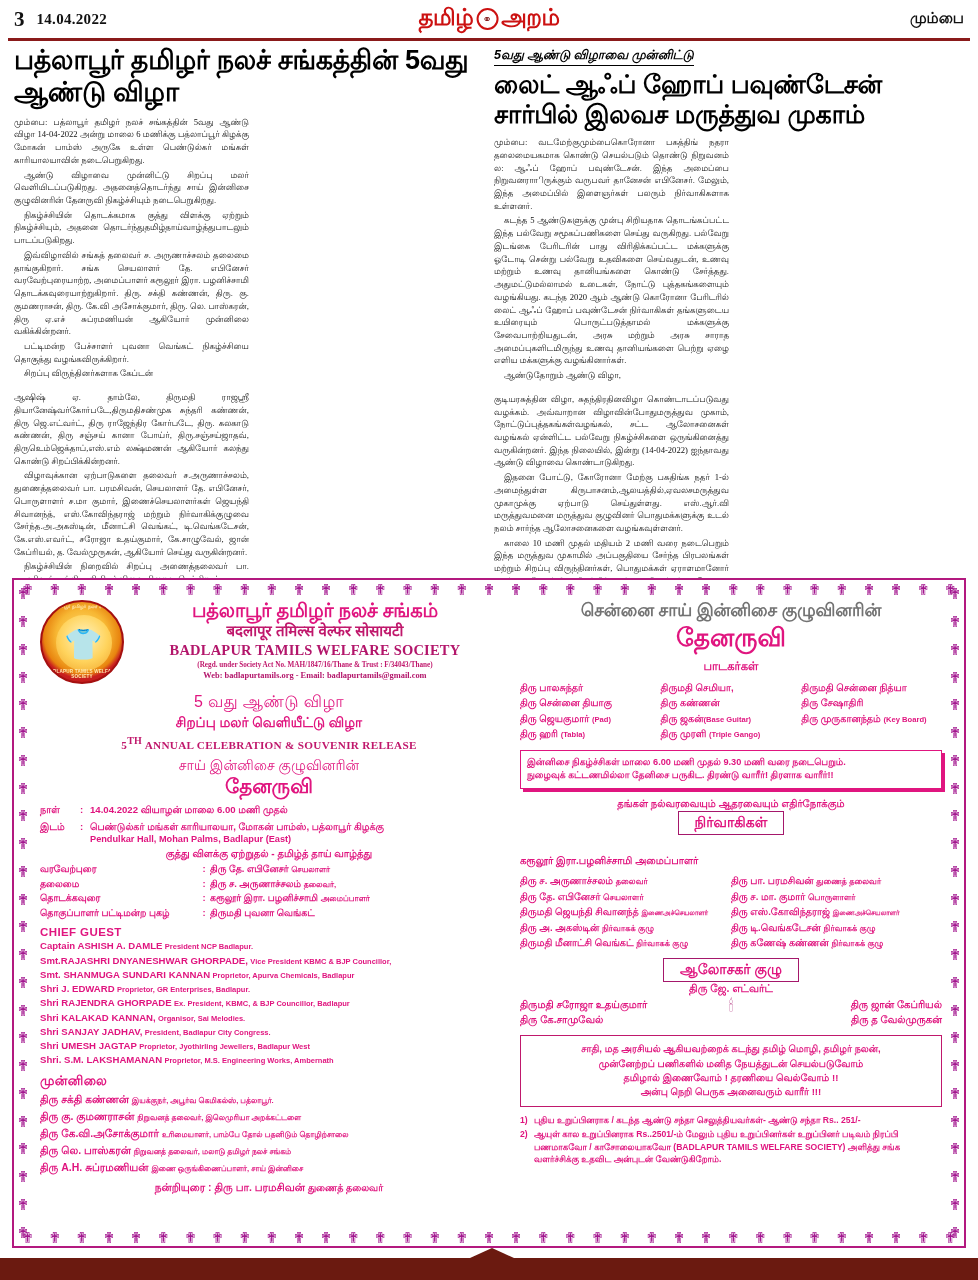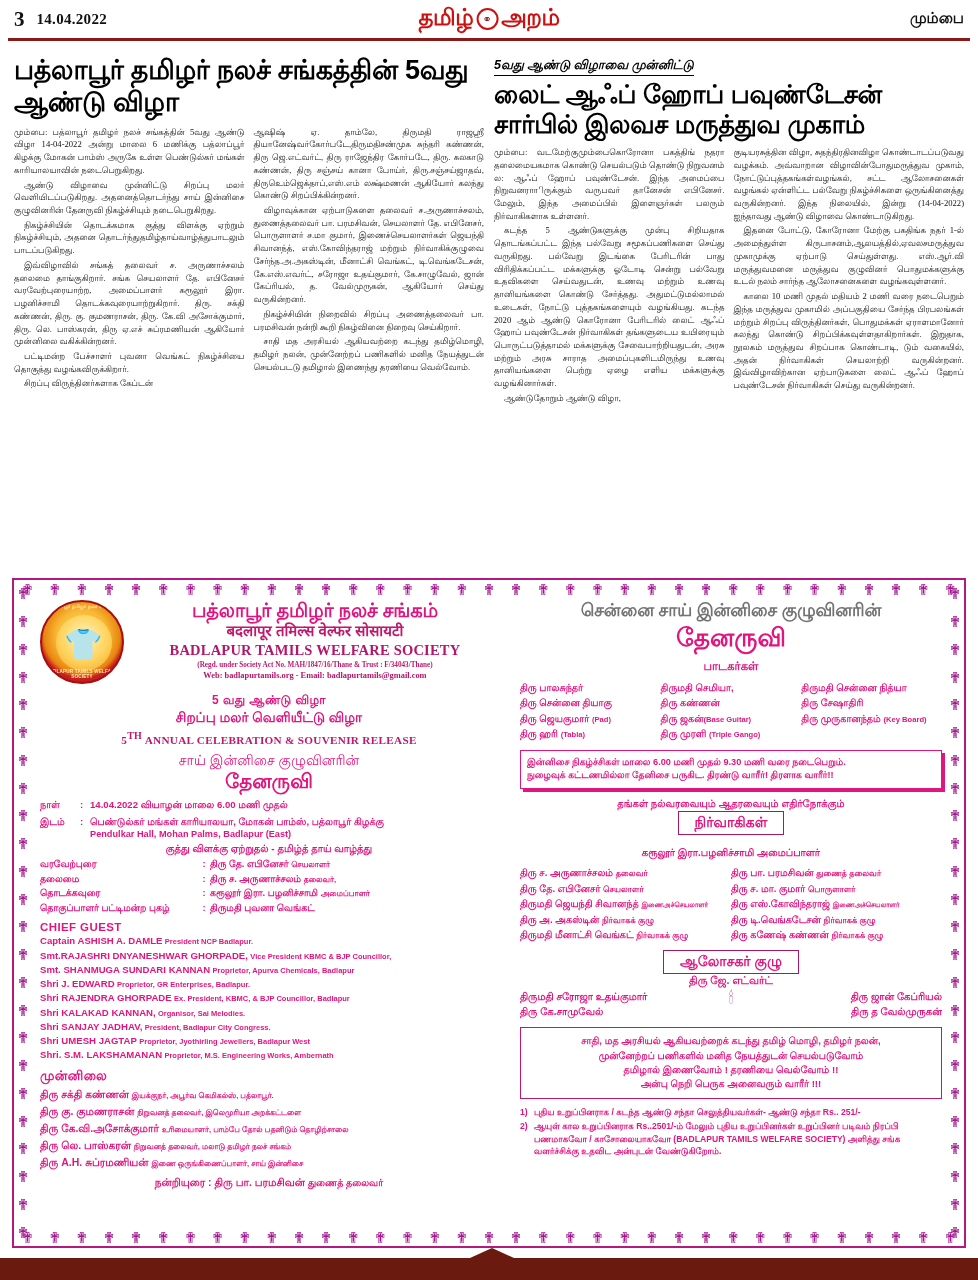--- a/index.html
+++ b/index.html
@@ -40,36 +40,36 @@
     display: inline-flex; align-items: center; justify-content: center;
     font-size: 11px; color: #7a1010;
   }
   .mh-city {
     margin-left: auto; font-size: 15px; color: #111; font-weight: bold;
   }
   .mh-rule { height: 3px; background: #8a1a1a; margin: 0 8px 0 8px; }
 
   
   .news {
-    display: flex; padding: 14px 14px 0 14px; gap: 10px;
+    display: flex; padding: 4px 14px 0 14px; gap: 10px;
     height: 560px;
   }
   .news-half { width: 50%; }
   .news-half.right { position: relative; }
   .kicker {
     font-size: 12.5px; color: #000; font-style: italic;
     border-bottom: 1.5px solid #000; display: inline-block;
     padding-bottom: 1px; margin-bottom: 3px; font-weight: 600;
   }
   .headline {
     font-size: 27px; line-height: 1.18; font-weight: bold;
     color: #000; letter-spacing: -0.3px; margin-bottom: 7px;
   }
   .headline.r { font-size: 25.5px; }
-  .cols { display: flex; gap: 9px; }
+  .cols { display: flex; gap: 9px; flex-direction: column; }
   .col {
     font-size: 8.6px; line-height: 1.48; color: #111;
     text-align: justify; font-family: "Liberation Serif", serif;
   }
   .cols.two .col { width: 50%; }
   .col p { margin-bottom: 2px; text-indent: 10px; }
   .col p.noind { text-indent: 0; }
 
   
   .ad-wrap {
@@ -140,21 +140,21 @@
   .soc-reg {
     font-size: 7.2px; font-weight: bold; color: #c0186c;
     font-family: "Liberation Serif", serif; margin-top: 2px;
   }
   .soc-web {
     font-size: 8.4px; font-weight: bold; color: #b3166b;
     font-family: "Liberation Serif", serif; margin-top: 2px;
   }
 
   .ann-ta {
-    text-align: center; font-size: 12px; font-weight: bold;
+    text-align: center; font-size: 16px; font-weight: normal;
     color: #e0157f; margin-top: 9px; letter-spacing: .4px;
   }
   .ann-sub {
     text-align: center; font-size: 13.5px; font-weight: bold;
     color: #e0157f; margin-top: 2px;
   }
   .ann-en {
     text-align: center; font-size: 11.2px; font-weight: bold;
     color: #c0186c; font-family: "Liberation Serif", serif;
     margin-top: 3px; letter-spacing: .3px;
@@ -233,22 +233,22 @@
   .welcome {
     text-align: center; font-size: 10px; color: #e0157f;
     font-weight: bold; margin-top: 9px;
   }
   .boxed-head {
     border: 1.5px solid #a5176b; display: inline-block;
     padding: 2px 16px; font-size: 14px; font-weight: bold; color: #e0157f;
   }
   .center { text-align: center; }
   .org-lead {
-    text-align: center; font-size: 10px; color: #e0157f;
-    font-weight: bold; margin-top: 12px;
+    text-align: left; font-size: 10px; color: #e0157f;
+    font-weight: bold; margin-top: 20px;
   }
   .off-grid { display: flex; margin-top: 5px; }
   .off-col { width: 50%; }
   .off-item {
     font-size: 9.6px; color: #e0157f; font-weight: bold; margin-top: 2.5px;
     white-space: nowrap;
   }
   .off-item .rl { font-size: 8.2px; font-weight: bold; }
   .off-item .rl-sm { font-size: 6.8px; font-weight: bold; }
 

